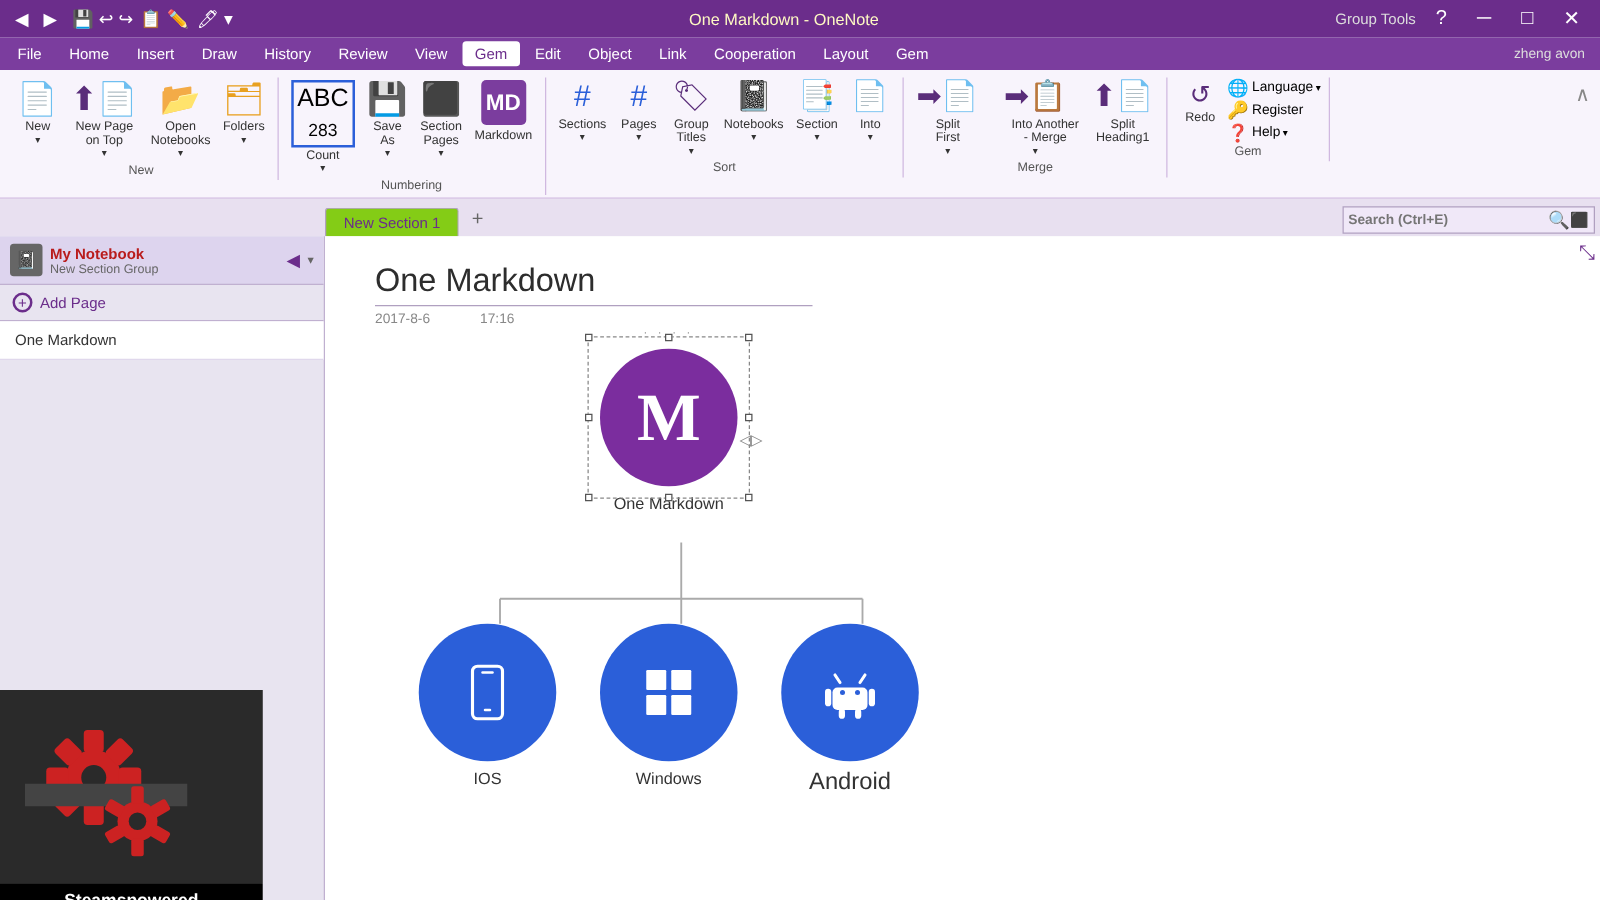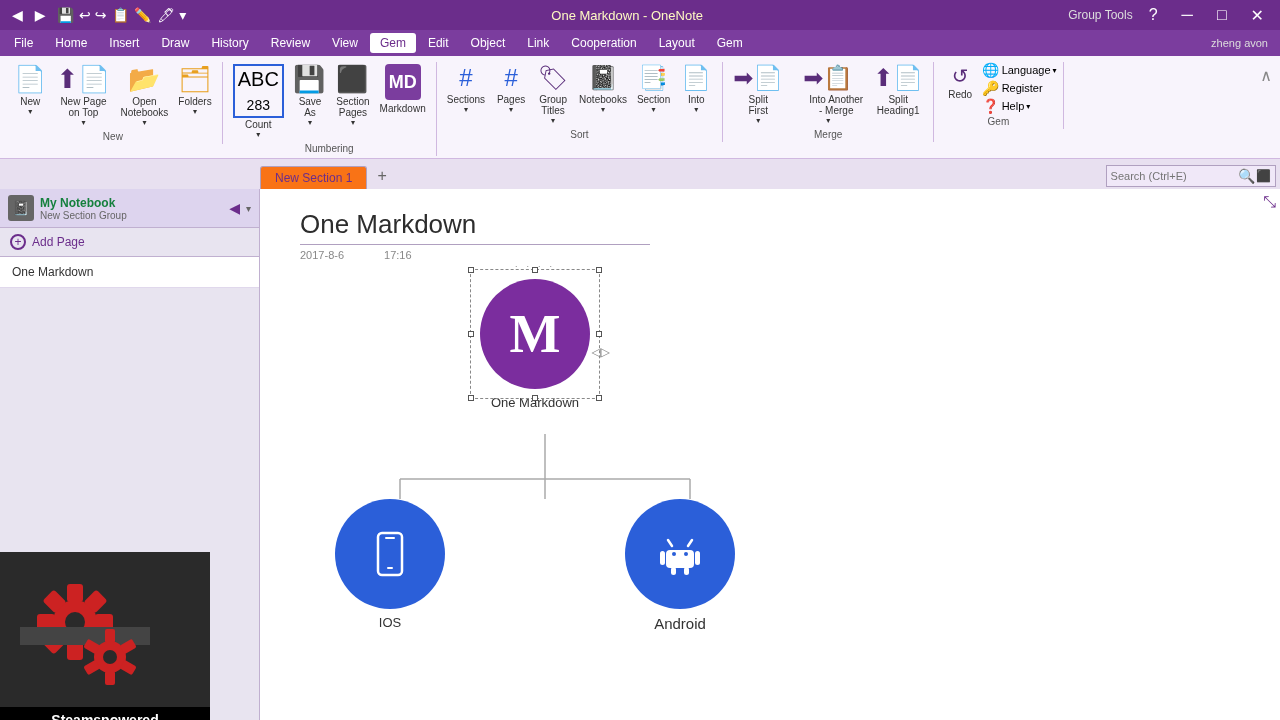--- a/index.html
+++ b/index.html
@@ -87,21 +87,21 @@
     }
     .ribbon-btn .icon {
       font-size: 22px;
       line-height: 1.2;
       color: #5a2d7a;
     }
     .ribbon-btn .icon.small { font-size: 16px; }
     .ribbon-btn .label { font-size: 10px; margin-top: 1px; }
     .ribbon-btn .arrow { font-size: 8px; }
     .tab {
-      background: #f97316;
+      background: #84cc16;
       border: 1px solid #b0a0c0;
       border-bottom: none;
       padding: 4px 14px;
       font-size: 12px;
       cursor: pointer;
       border-radius: 3px 3px 0 0;
       color: #6b2d8b;
     }
     .tab-add {
       background: none;
@@ -358,34 +358,34 @@
   </div>
 </div>
 
 <div style="position:relative; background:#e8e0f0; height:30px; display:flex; align-items:flex-end;">
   <div style="width:260px;"></div>
   <div class="tab">New Section 1</div>
   <button class="tab-add">+</button>
   <div style="flex:1;"></div>
 
   <div style="display:flex; align-items:center; background:#f0e8f8; border:1px solid #b0a0c0; padding:2px 4px; margin-right:4px; margin-bottom:2px;">
-    <input type="text" style="border: none; background: transparent; font-size: 11px; width: 128px; outline: none;" placeholder="Search (Ctrl+E)">
+    <input type="text" style="border: none; background: transparent; font-size: 11px; width: 160px; outline: none; font-weight: bold;" placeholder="Search (Ctrl+E)">
     <span style="font-size:14px; color:#6b2d8b; cursor:pointer;">🔍</span>
     <span style="font-size:12px; color:#6b2d8b; cursor:pointer;">⬛</span>
   </div>
 </div>
 
 <div id="main-layout" style="display:flex; height:calc(720px - 30px - 26px - 86px - 30px);">
 
   <div id="sidebar" style="width:260px; background:#e8e4f0; border-right:1px solid #c0b0d0; display:flex; flex-direction:column; overflow:hidden; position:relative; flex-shrink:0;">
 
     <div id="notebook-header" style="display:flex; align-items:center; padding:6px 8px; background:#ddd4ee; border-bottom:1px solid #c0b0d0; gap:6px;">
       <div style="width:26px; height:26px; background:#666; border-radius:3px; display:flex; align-items:center; justify-content:center; color:white; font-size:14px;">📓</div>
       <div style="flex:1;">
-        <div style="font-size:12px; font-weight:bold; color:#15803d;">My Notebook</div>
+        <div style="font-size:12px; font-weight:bold; color:#b91c1c;">My Notebook</div>
         <div style="font-size:10px; color:#666;">New Section Group</div>
       </div>
       <span style="color:#6b2d8b; font-size:14px; cursor:pointer;">◀</span>
       <span style="color:#666; font-size:10px; cursor:pointer;">▾</span>
     </div>
 
     <div id="add-page" style="display:flex; align-items:center; gap:6px; padding:6px 10px; cursor:pointer; color:#6b2d8b; font-size:12px; border-bottom:1px solid #c0b0d0;">
       <span style="width:16px; height:16px; border:2px solid #6b2d8b; border-radius:50%; display:flex; align-items:center; justify-content:center; font-size:12px; color:#6b2d8b; line-height:1; text-align:center;">+</span>
       <span>Add Page</span>
     </div>
@@ -484,20 +484,32 @@
 
             <svg width="50" height="50" viewBox="0 0 50 50">
               <rect x="13" y="4" width="24" height="42" rx="4" ry="4" fill="none" stroke="white" stroke-width="2.5"></rect>
               <rect x="20" y="8" width="10" height="2" rx="1" fill="white"></rect>
               <rect x="22" y="38" width="6" height="2" rx="1" fill="white"></rect>
             </svg>
           </div>
           <div style="text-align:center; font-size:13px; color:#333; margin-top:6px;">IOS</div>
         </div>
 
+        <div style="position:absolute; left:180px; top:220px;">
+          <div style="width:110px; height:110px; border-radius:50%; background:#2b5fd9; display:flex; align-items:center; justify-content:center;">
+
+            <svg width="48" height="48" viewBox="0 0 48 48">
+              <rect x="6" y="6" width="16" height="16" rx="1" fill="white"></rect>
+              <rect x="26" y="6" width="16" height="16" rx="1" fill="white"></rect>
+              <rect x="6" y="26" width="16" height="16" rx="1" fill="white"></rect>
+              <rect x="26" y="26" width="16" height="16" rx="1" fill="white"></rect>
+            </svg>
+          </div>
+          <div style="text-align:center; font-size:13px; color:#333; margin-top:6px;">Windows</div>
+        </div>
 
         <div style="position:absolute; left:325px; top:220px;">
           <div style="width:110px; height:110px; border-radius:50%; background:#2b5fd9; display:flex; align-items:center; justify-content:center;">
 
             <svg width="48" height="48" viewBox="0 0 48 48">
 
               <rect x="10" y="20" width="28" height="18" rx="4" fill="white"></rect>
 
               <line x1="16" y1="16" x2="12" y2="10" stroke="white" stroke-width="2.5" stroke-linecap="round"></line>
               <line x1="32" y1="16" x2="36" y2="10" stroke="white" stroke-width="2.5" stroke-linecap="round"></line>
@@ -505,20 +517,20 @@
               <circle cx="18" cy="24" r="2" fill="#2b5fd9"></circle>
               <circle cx="30" cy="24" r="2" fill="#2b5fd9"></circle>
 
               <rect x="4" y="21" width="5" height="14" rx="2.5" fill="white"></rect>
               <rect x="39" y="21" width="5" height="14" rx="2.5" fill="white"></rect>
 
               <rect x="15" y="37" width="5" height="8" rx="2.5" fill="white"></rect>
               <rect x="28" y="37" width="5" height="8" rx="2.5" fill="white"></rect>
             </svg>
           </div>
-          <div style="text-align:center; font-size:15px; color:#333; margin-top:6px;">Android</div>
+          <div style="text-align:center; font-size:19px; color:#333; margin-top:6px;">Android</div>
         </div>
 
       </div>
     </div>
 
   </div>
 </div>
 
 </body></html>

